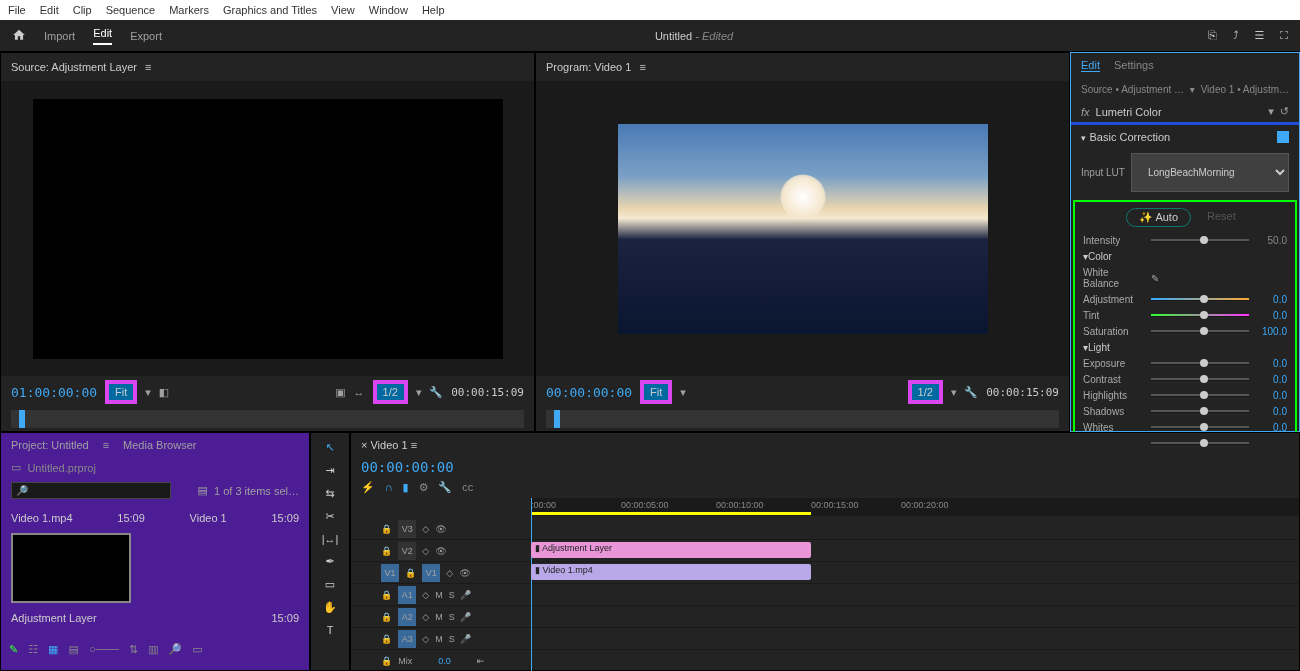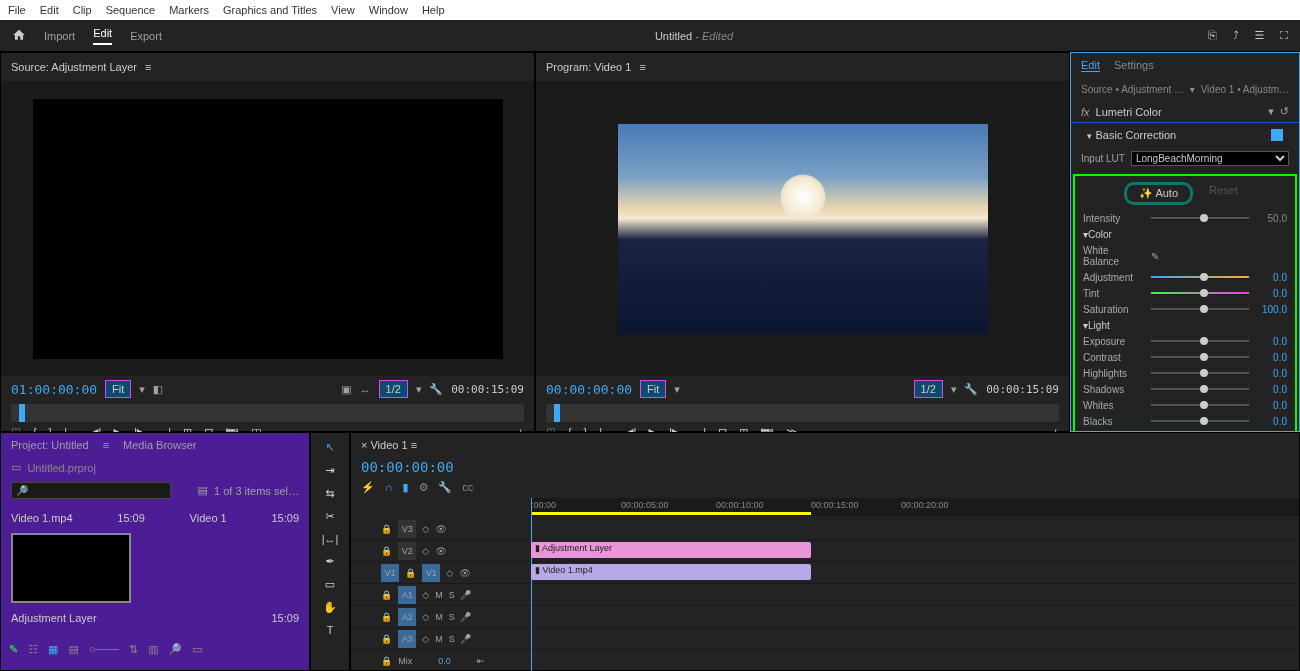--- a/index.html
+++ b/index.html
@@ -17,42 +17,42 @@
 .panel{background:#232323;border:1px solid #000;display:flex;flex-direction:column;}
 .panel-header{height:28px;display:flex;align-items:center;padding:12px 10px;color:#ccc;gap:8px;}
 .viewer{flex:1;display:flex;align-items:center;justify-content:center;background:#1a1a1a;position:relative;}
 .black-box{background:#000;width:470px;height:260px;}
 .program-img{width:370px;height:210px;background:linear-gradient(to bottom,#4a7ab5 0%,#7aa0c5 25%,#e8d5b0 40%,#f5e8d0 45%,#1a2340 55%,#0a1530 100%);position:relative;}
 .sun{position:absolute;top:35%;left:50%;transform:translate(-50%,-50%);width:45px;height:45px;background:radial-gradient(circle,#fff,#f5e8d0 60%,transparent);border-radius:50%;}
 .controls{height:55px;padding:4px 10px;}
 .time-row{display:flex;align-items:center;gap:8px;margin-bottom:6px;}
 .tc{color:#3fa9f5;font-family:monospace;font-size:13px;}
 .tc-end{color:#ccc;font-family:monospace;}
-.fit{background:#0c4a6e;color:#ccc;padding:2px 6px;border:1px solid #d946ef;}
+.fit{background:#0369a1;color:#ccc;padding:2px 6px;border:4px solid #d946ef;}
 .scrub{height:18px;background:#333;margin:4px 0;position:relative;}
 .playhead{position:absolute;top:0;left:8px;width:6px;height:100%;background:#3fa9f5;}
 .btns{display:flex;justify-content:center;gap:12px;color:#ccc;}
 .btns span{cursor:pointer;}
 .lumetri{width:230px;background:#232323;border:1px solid #3fa9f5;}
 .lum-header{padding:8px 10px;color:#ccc;border-bottom:1px solid #000;}
 .lum-tabs{display:flex;gap:14px;padding:6px 10px;}
 .lum-tabs span{color:#888;cursor:pointer;}
 .lum-tabs span.active{color:#3fa9f5;border-bottom:1px solid #3fa9f5;}
 .lum-src{padding:6px 10px;font-size:10px;color:#888;display:flex;justify-content:space-between;}
 .lum-fx{padding:4px 10px;display:flex;align-items:center;gap:6px;}
 .lum-fx .name{flex:1;color:#ccc;}
-.lum-section{padding:6px 16px;border-top:1px solid #1d4ed8;}
+.lum-section{padding:6px 10px;border-top:3px solid #1d4ed8;}
 .lum-section-hdr{display:flex;justify-content:space-between;align-items:center;color:#ccc;}
 .lum-section-hdr .chev{font-size:9px;margin-right:4px;}
 .chk{width:12px;height:12px;background:#3fa9f5;display:inline-block;}
 .lut-row{padding:4px 10px;display:flex;align-items:center;gap:6px;font-size:10px;}
-.lut-row select{background:#000000;color:#ccc;border:1px solid #555;flex:1;font-size:10px;padding:0;}
+.lut-row select{background:#404040;color:#ccc;border:1px solid #555;flex:1;font-size:10px;padding:12px;}
 .green-box{border:2px solid #0f0;margin:4px 2px;padding:6px 8px;}
 .auto-row{display:flex;justify-content:center;gap:8px;margin-bottom:8px;}
-.auto-btn{border:3px solid #0f766e;border-radius:10px;padding:2px 12px;color:#ccc;cursor:pointer;}
+.auto-btn{border:1px solid #0f766e;border-radius:10px;padding:2px 12px;color:#ccc;cursor:pointer;}
 .reset-btn{color:#555;padding:2px 8px;}
 .slider-row{display:flex;align-items:center;gap:6px;margin:5px 0;font-size:10px;}
 .slider-row .lbl{width:62px;color:#aaa;}
 .slider-row .track{flex:1;height:3px;background:#555;position:relative;}
 .slider-row .track.temp{background:linear-gradient(to right,#3af,#fa3);}
 .slider-row .track.tint{background:linear-gradient(to right,#3f3,#f3f);}
 .slider-row .thumb{position:absolute;top:-3px;left:50%;width:8px;height:8px;background:#ccc;border-radius:50%;}
 .slider-row .val{width:32px;text-align:right;color:#3fa9f5;}
 .sub-hdr{color:#ccc;margin:4px 0;font-size:10px;}
 .bottom{display:flex;height:239px;}

